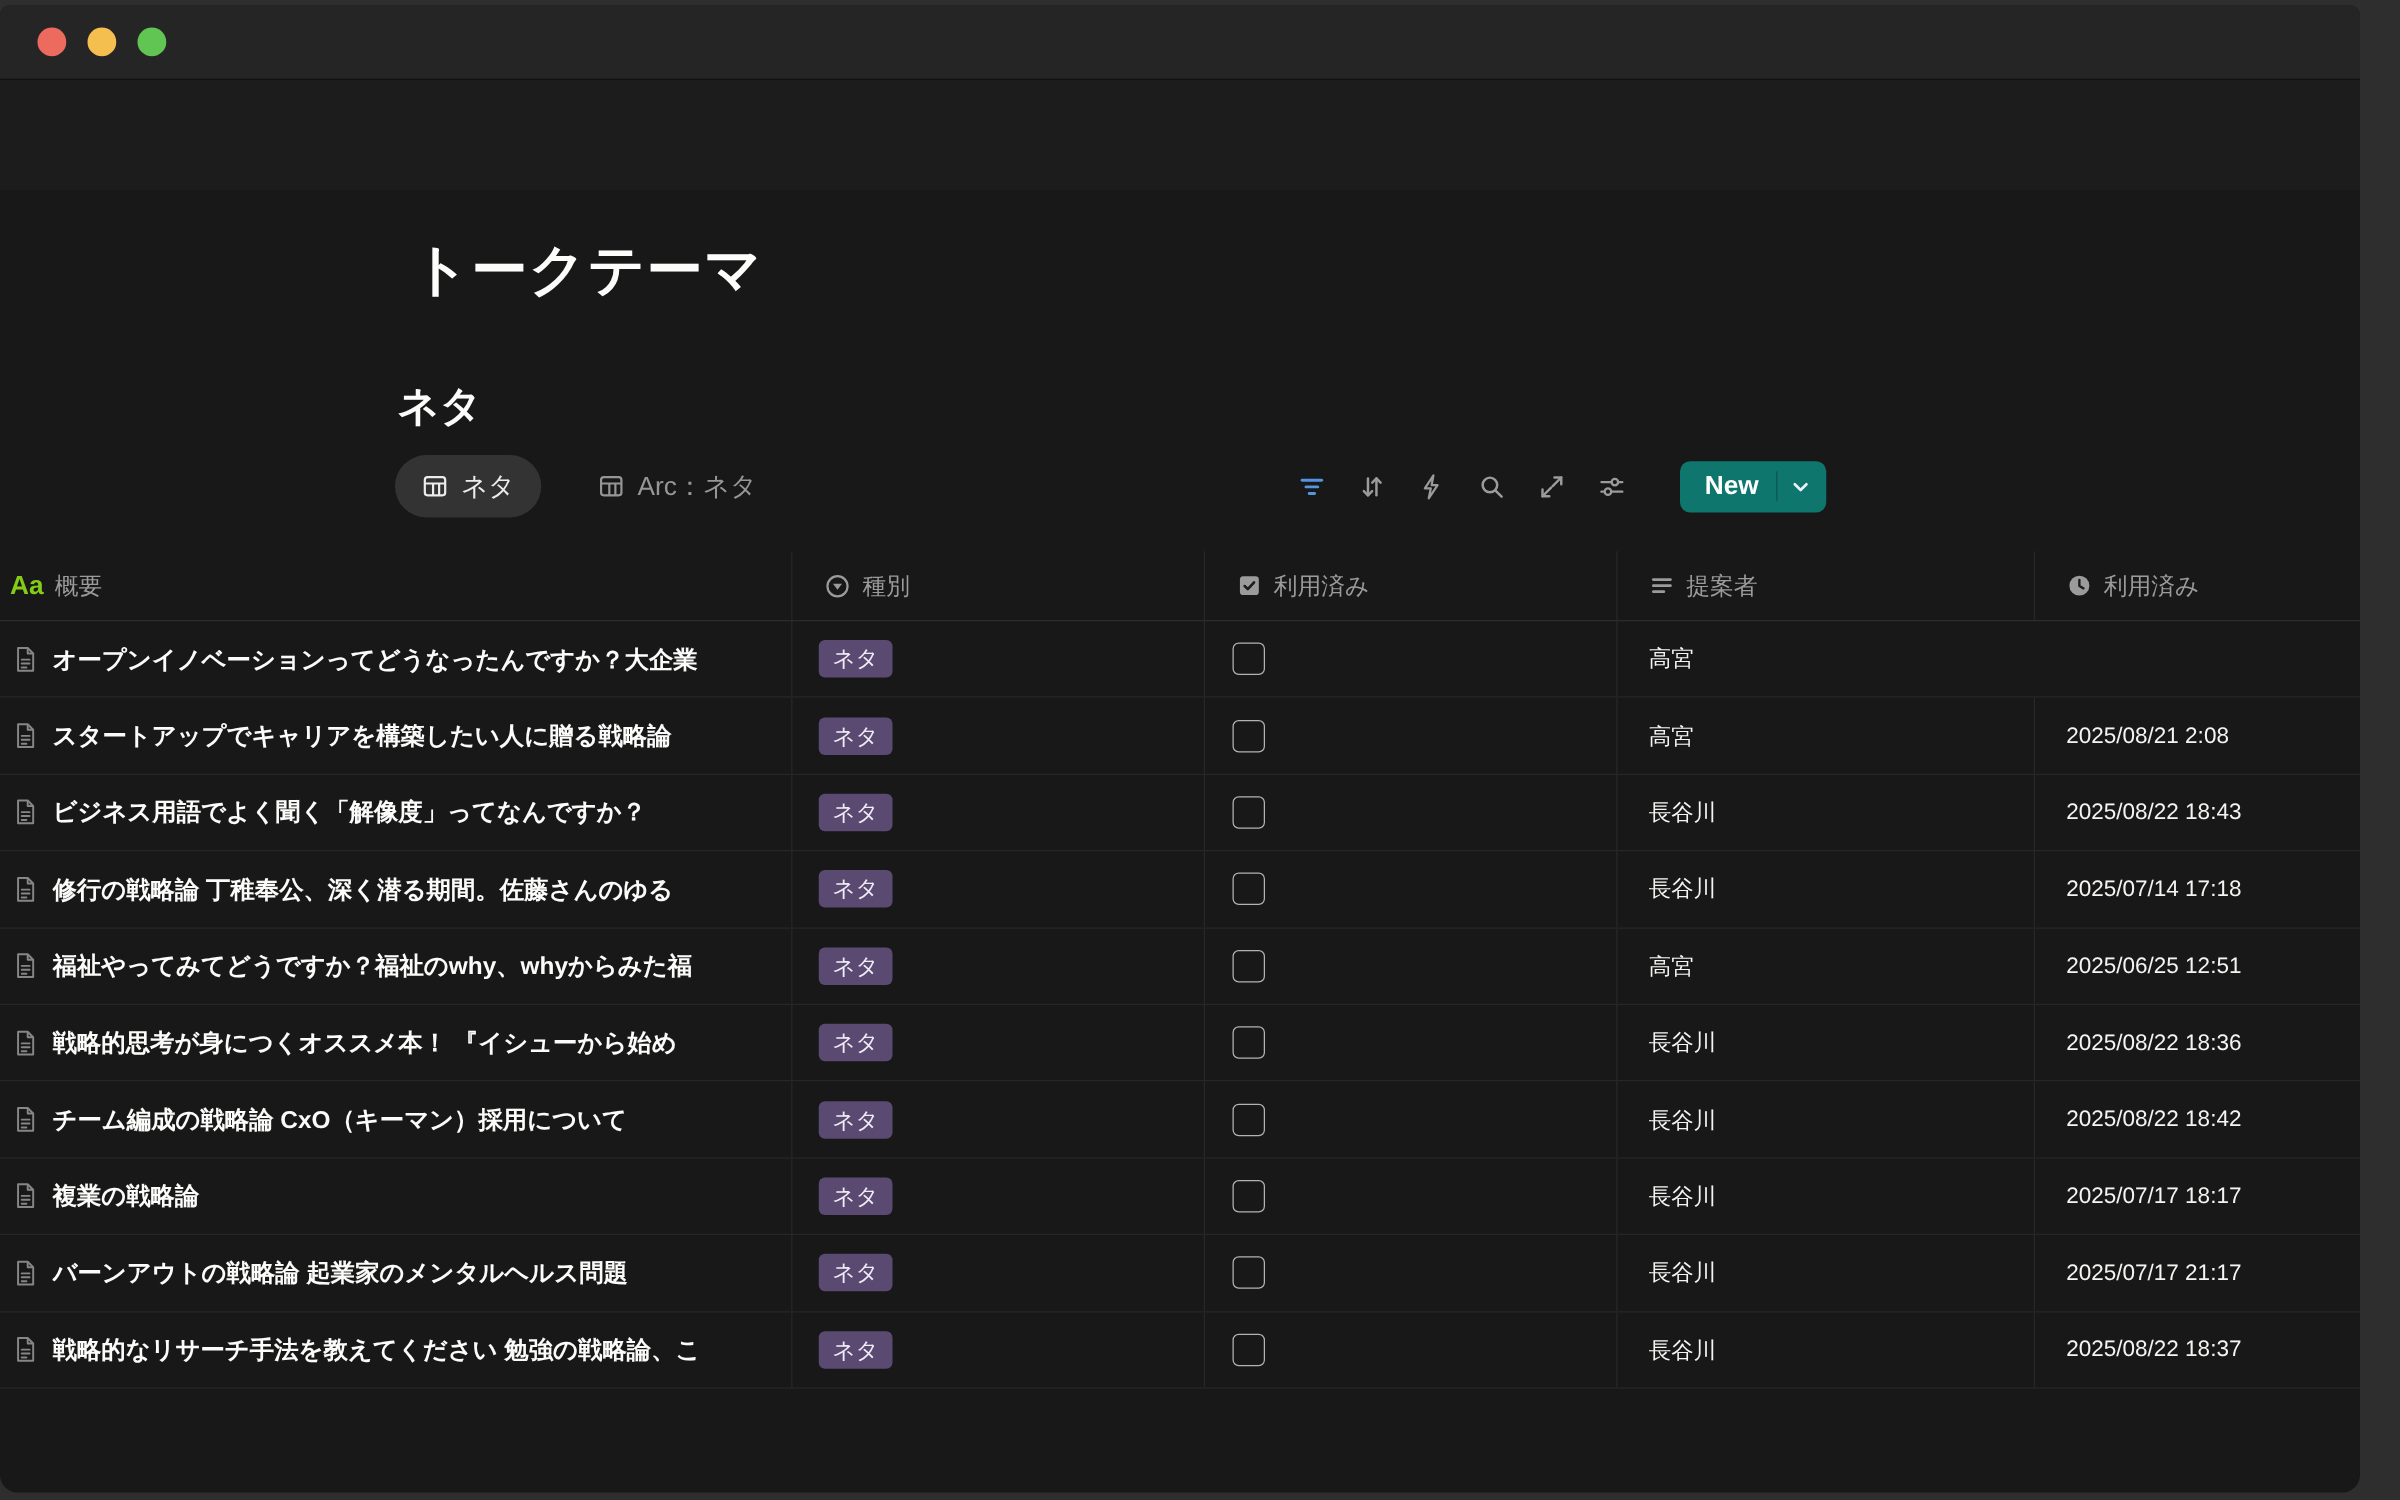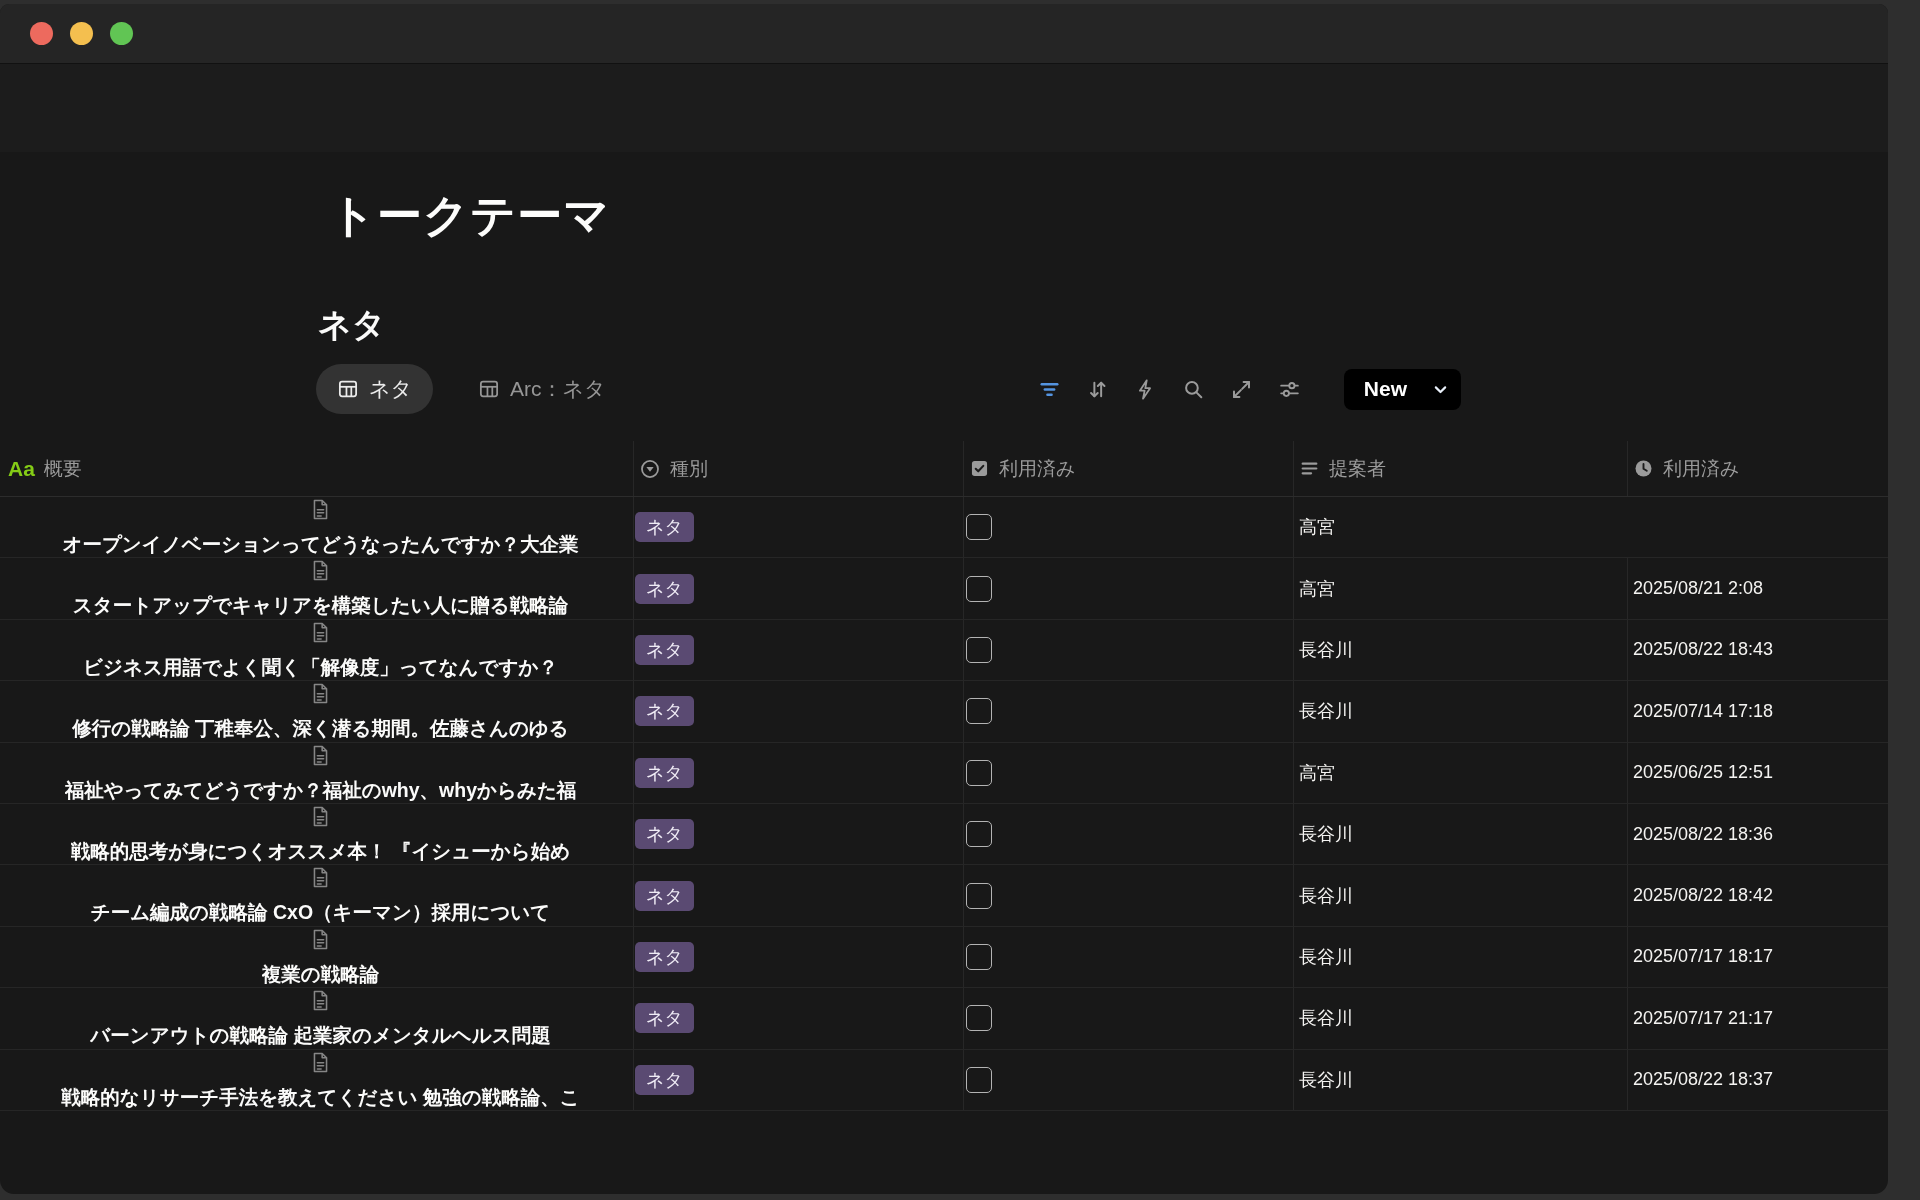--- a/index.html
+++ b/index.html
@@ -39,41 +39,41 @@
   .view-tab {
     display:flex; align-items:center; gap:10px; height:50px; padding:0 21px;
     border-radius:25px; color:#969696; font-size:21px; font-weight:500; cursor:pointer;
   }
   .view-tab.active { background:#333333; color:#ececec; }
   .view-tab svg { flex:none; }
   .toolbar { position:absolute; right:427px; top:0; height:50px; display:flex; align-items:center; gap:22px; }
   .tool-btn { width:26px; height:26px; display:flex; align-items:center; justify-content:center; color:#9b9b9b; cursor:pointer; }
   .tool-btn.accent { color:#5494e0; }
   .new-btn {
-    margin-left:19px; height:41px; border-radius:8px; background:#000000;
+    margin-left:19px; height:41px; border-radius:8px; background:#0f766e;
     display:flex; align-items:center; padding:0 12px 0 20px; cursor:pointer;
   }
   .new-btn .label { color:#fff; font-size:21px; font-weight:600; }
   .new-btn .vdiv { width:1px; height:24px; background:rgba(0,0,0,0.28); margin:0 10px 0 14px; }
   .new-btn svg { color:#eaf1fb; }
   
   .table { position:absolute; left:0; top:437px; width:1920px; }
   .tgrid { display:grid; grid-template-columns:633px 330px 330px 334px 293px; }
   .thead { height:56px; border-bottom:1px solid #2c2c2c; }
   .th {
     display:flex; align-items:center; gap:9px; color:#9b9b9b;
     font-size:19px; font-weight:500; overflow:hidden; white-space:nowrap; cursor:pointer;
   }
-  .th, .td { padding-left:5px; }
+  .th, .td { padding-left:25px; }
   .th.first, .td.first { padding-left:8px; }
   .th + .th, .td + .td { border-left:1px solid #272727; }
   .aa-glyph { font-size:21px; font-weight:600; color:#84cc16; letter-spacing:0; }
   .trow { height:61.4px; border-bottom:1px solid #262626; }
   .td { display:flex; align-items:center; overflow:hidden; cursor:pointer; }
-  .td.title-cell { gap:9px;flex-direction:column; }
+  .td.title-cell { gap:9px; }
   .td .page-ic { flex:none; color:#868686; }
   .row-title {
     color:#fbfbfa; font-size:19.5px; font-weight:600; white-space:nowrap; overflow:hidden; flex:1;
   }
   .tag {
     margin-left:-4px; background:#5a4a72; color:#f0ecf6; border-radius:5px;
     padding:3px 11px; font-size:18px; font-weight:500; line-height:24px; white-space:nowrap;
   }
   .checkbox {
     width:26px; height:26px; margin-left:-3px; border:1.6px solid #b3b3b3;

